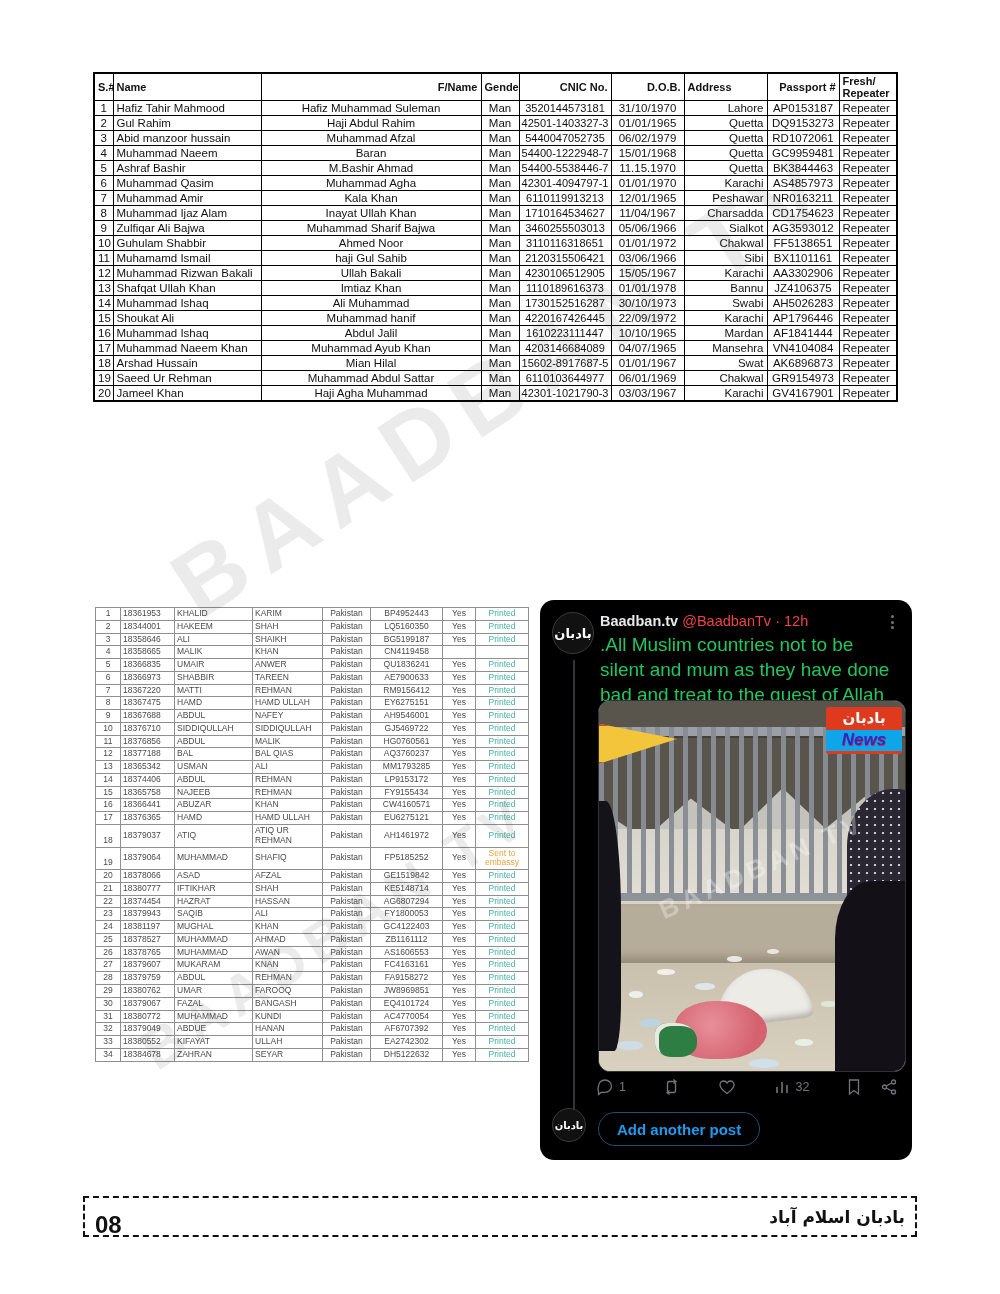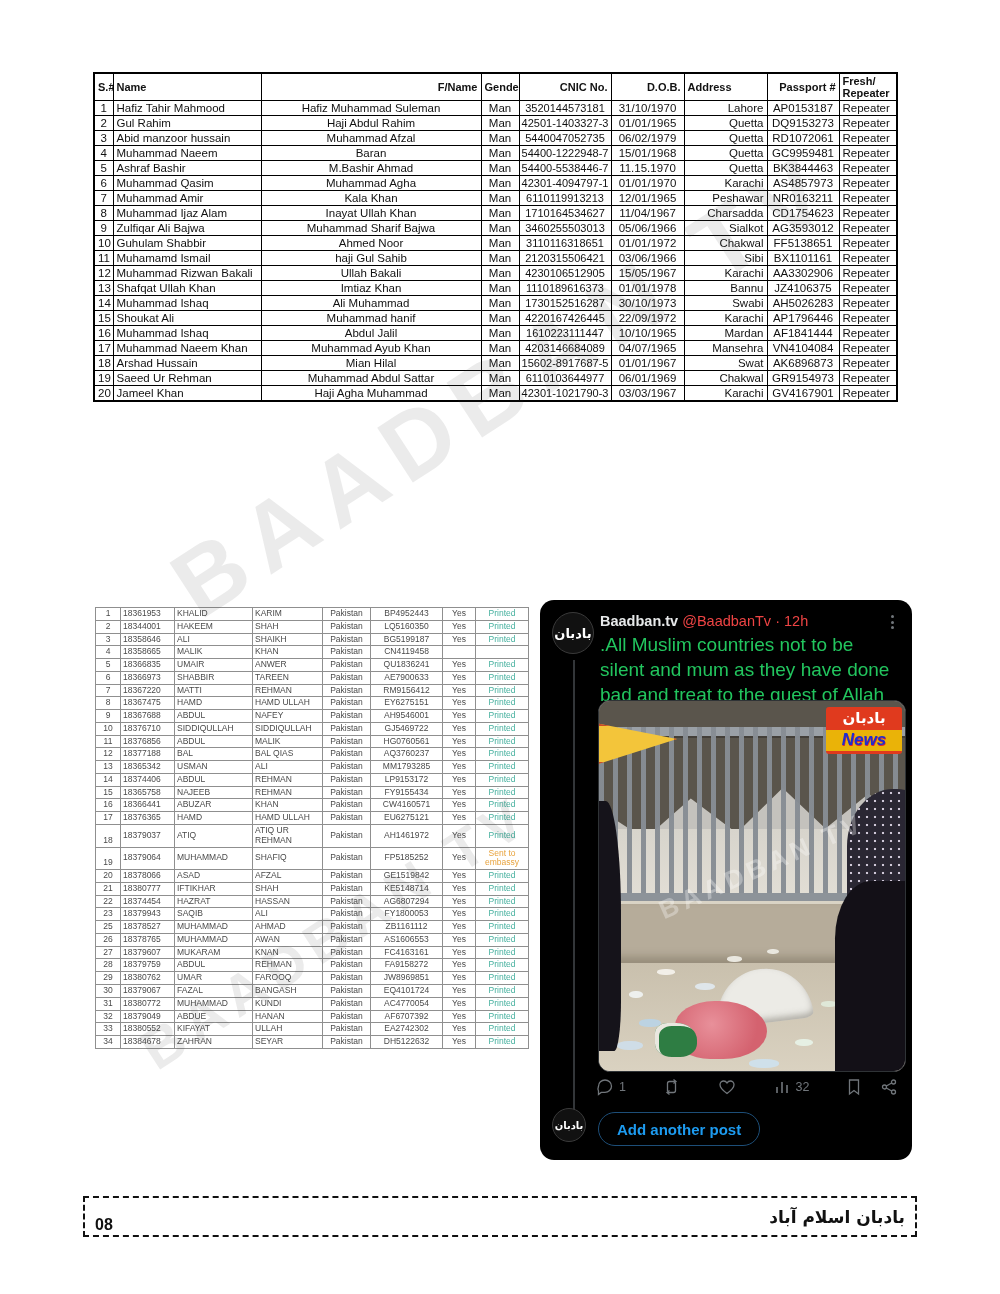--- a/index.html
+++ b/index.html
@@ -66,37 +66,37 @@
   .speck { border-radius:45%; }
   .umbrella { left:116px; top:268px; width:96px; height:54px; background:#ecebe6; border-radius:52% 52% 12% 12%/ 96% 96% 10% 10%; transform:rotate(-7deg); box-shadow:inset 0 -4px 6px rgba(120,115,105,.5); }
   .cloth { left:76px; top:300px; width:92px; height:58px; background:radial-gradient(circle at 40% 40%, #e8909a, #d4626f 70%); border-radius:45% 55% 50% 40%; }
   .bag { left:56px; top:322px; width:42px; height:34px; background:#2e7d43; border-radius:30% 50% 40% 40%; box-shadow:inset 4px 3px 0 #e9e7df; }
   .fig-left { left:-12px; top:100px; width:34px; height:250px; background:#15131a; border-radius:0 45% 20% 0; }
   .fig-a-scarf { left:248px; top:88px; width:96px; height:120px; background-color:#2a2733; background-image:radial-gradient(#cfc8d8 1px, rgba(0,0,0,0) 1.6px); background-size:8px 8px; border-radius:48% 48% 8% 8%; }
   .fig-a-body { left:236px; top:180px; width:120px; height:192px; background:#131017; border-radius:30% 25% 0 0; }
   .banner { left:-4px; top:22px; width:82px; height:42px; background:#f3c53a; clip-path:polygon(0 0,100% 38%,0 100%); box-shadow:inset 0 0 0 3px #c84a2a; }
   .news-logo { right:3px; top:6px; width:76px; text-align:center; }
   .logo-red { background:#e03a1e; color:#fff; font-family:"DejaVu Sans", sans-serif; font-weight:bold; font-size:15px; padding:2px 2px 3px; border-radius:3px 3px 0 0; }
-  .logo-white { background:#eab308; color:#1d2fd0; font-weight:bold; font-style:italic; font-size:17px; line-height:1.2; padding:0 2px 1px; text-shadow:0.5px 0.5px 0 #d23; border-radius:0 0 3px 3px; border-bottom:3px solid #e03a1e; }
+  .logo-white { background:#0ea5e9; color:#1d2fd0; font-weight:bold; font-style:italic; font-size:17px; line-height:1.2; padding:0 2px 1px; text-shadow:0.5px 0.5px 0 #d23; border-radius:0 0 3px 3px; border-bottom:3px solid #e03a1e; }
   .img-wm { left:18px; top:150px; width:290px; text-align:center; transform:rotate(-24deg); color:rgba(255,255,255,.32); font-weight:bold; font-size:26px; letter-spacing:5px; }
 
   
   .tw-actions { position:absolute; left:56px; top:478px; width:302px; display:flex; align-items:center; color:#71767b; font-size:12.5px; }
   .act { display:flex; align-items:center; gap:5px; cursor:pointer; }
   .act svg { display:block; }
   .sp { flex:1; }
   .tw-actions .tight { margin-left:18px; }
 
   
   .tw-avatar.small { top:508px; width:34px; height:34px; font-size:10px; }
   .add-post { position:absolute; left:58px; top:512px; height:34px; padding:0 18px; border:1px solid #1d4e78; border-radius:17px; background:transparent; color:#1d9bf0; font-size:15px; font-weight:bold; display:flex; align-items:center; cursor:pointer; font-family:"Liberation Sans", sans-serif; }
 
   
   .footer { position:absolute; left:83px; top:1196px; width:834px; height:41px; border:2px dashed #111; display:flex; align-items:center; justify-content:space-between; padding:0 10px; z-index:2; }
-  .page-num { font-size:16px; font-weight:bold; color:#111;margin-top:16px; }
+  .page-num { font-size:24px; font-weight:bold; color:#111;margin-top:16px; }
   .footer-urdu { font-family:"DejaVu Sans", sans-serif; font-size:17px; font-weight:bold; color:#111; direction:rtl; }
 </style>
 </head>
 <body>
 
 <div class="page">
 
   <div class="wm wm1">BAADBAN TV</div>
   <div class="wm wm2">BAADBAN TV</div>
 
@@ -581,20 +581,30 @@
           <td>Yes</td>
           <td class="st-printed">Printed</td>
         </tr>
         <tr>
           <td>23</td>
           <td>18379943</td>
           <td>SAQIB</td>
           <td>ALI</td>
           <td>Pakistan</td>
           <td>FY1800053</td>
+          <td>Yes</td>
+          <td class="st-printed">Printed</td>
+        </tr>
+        <tr>
+          <td>24</td>
+          <td>18381197</td>
+          <td>MUGHAL</td>
+          <td>KHAN</td>
+          <td>Pakistan</td>
+          <td>GC4122403</td>
           <td>Yes</td>
           <td class="st-printed">Printed</td>
         </tr>
         <tr>
           <td>25</td>
           <td>18378527</td>
           <td>MUHAMMAD</td>
           <td>AHMAD</td>
           <td>Pakistan</td>
           <td>ZB1161112</td>

